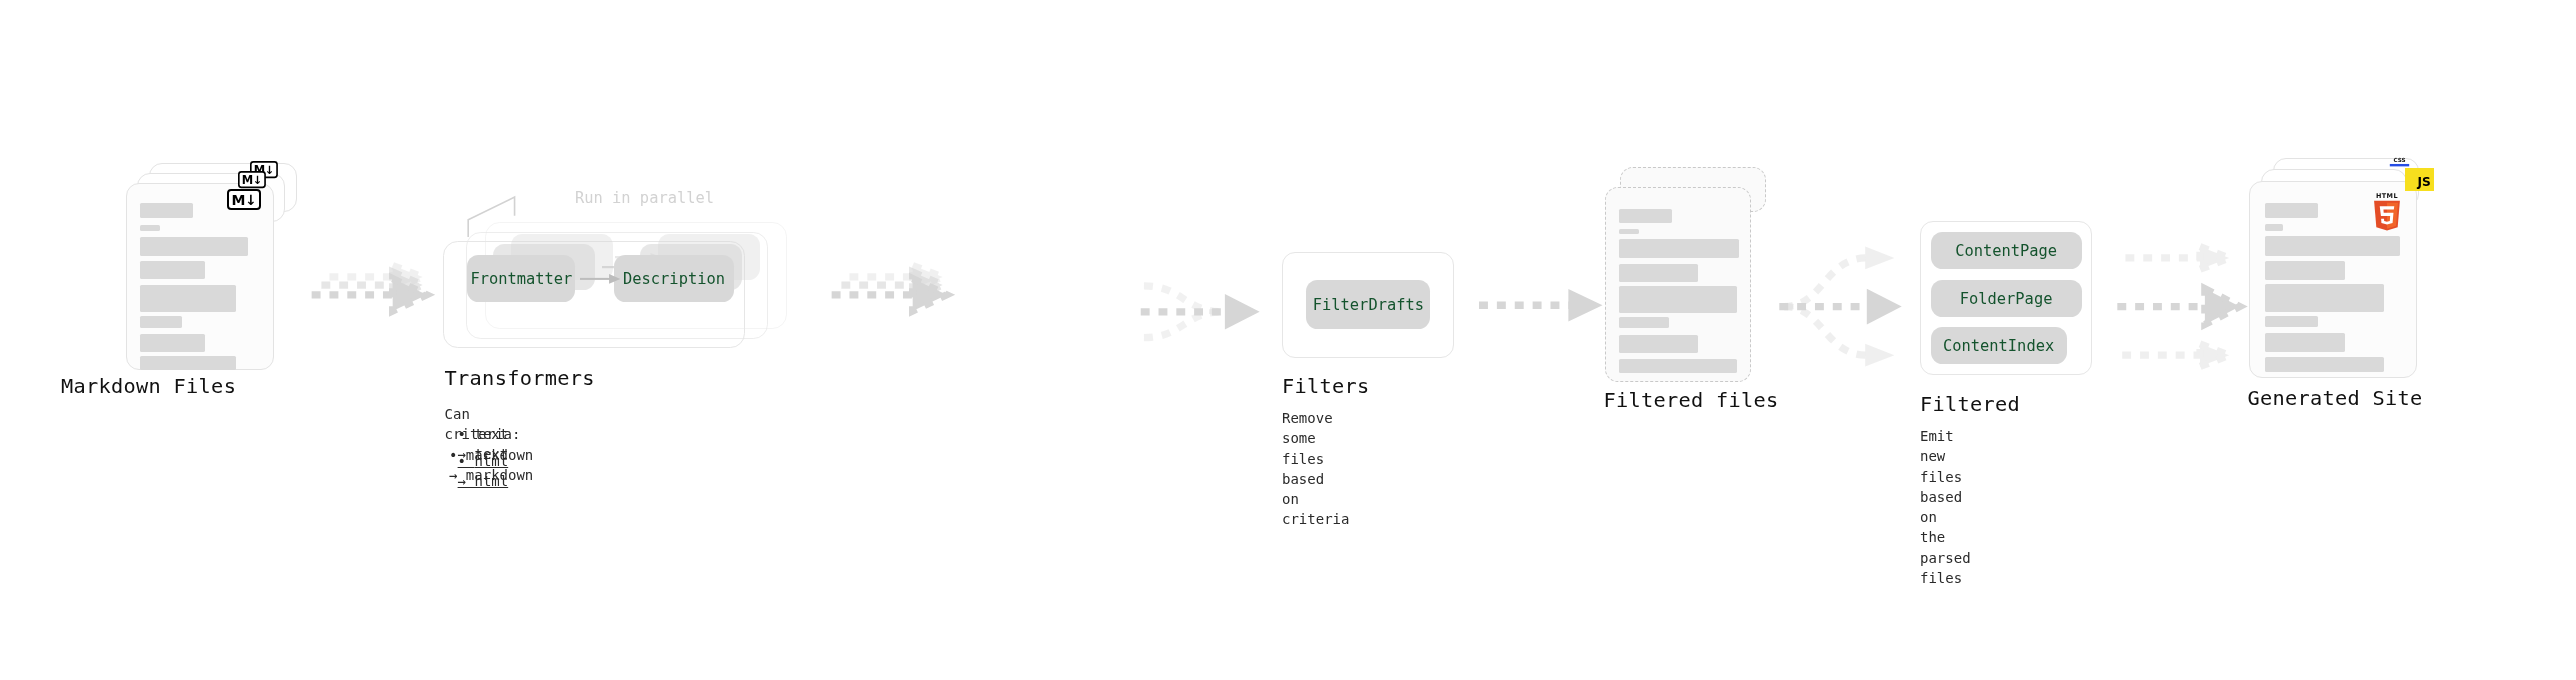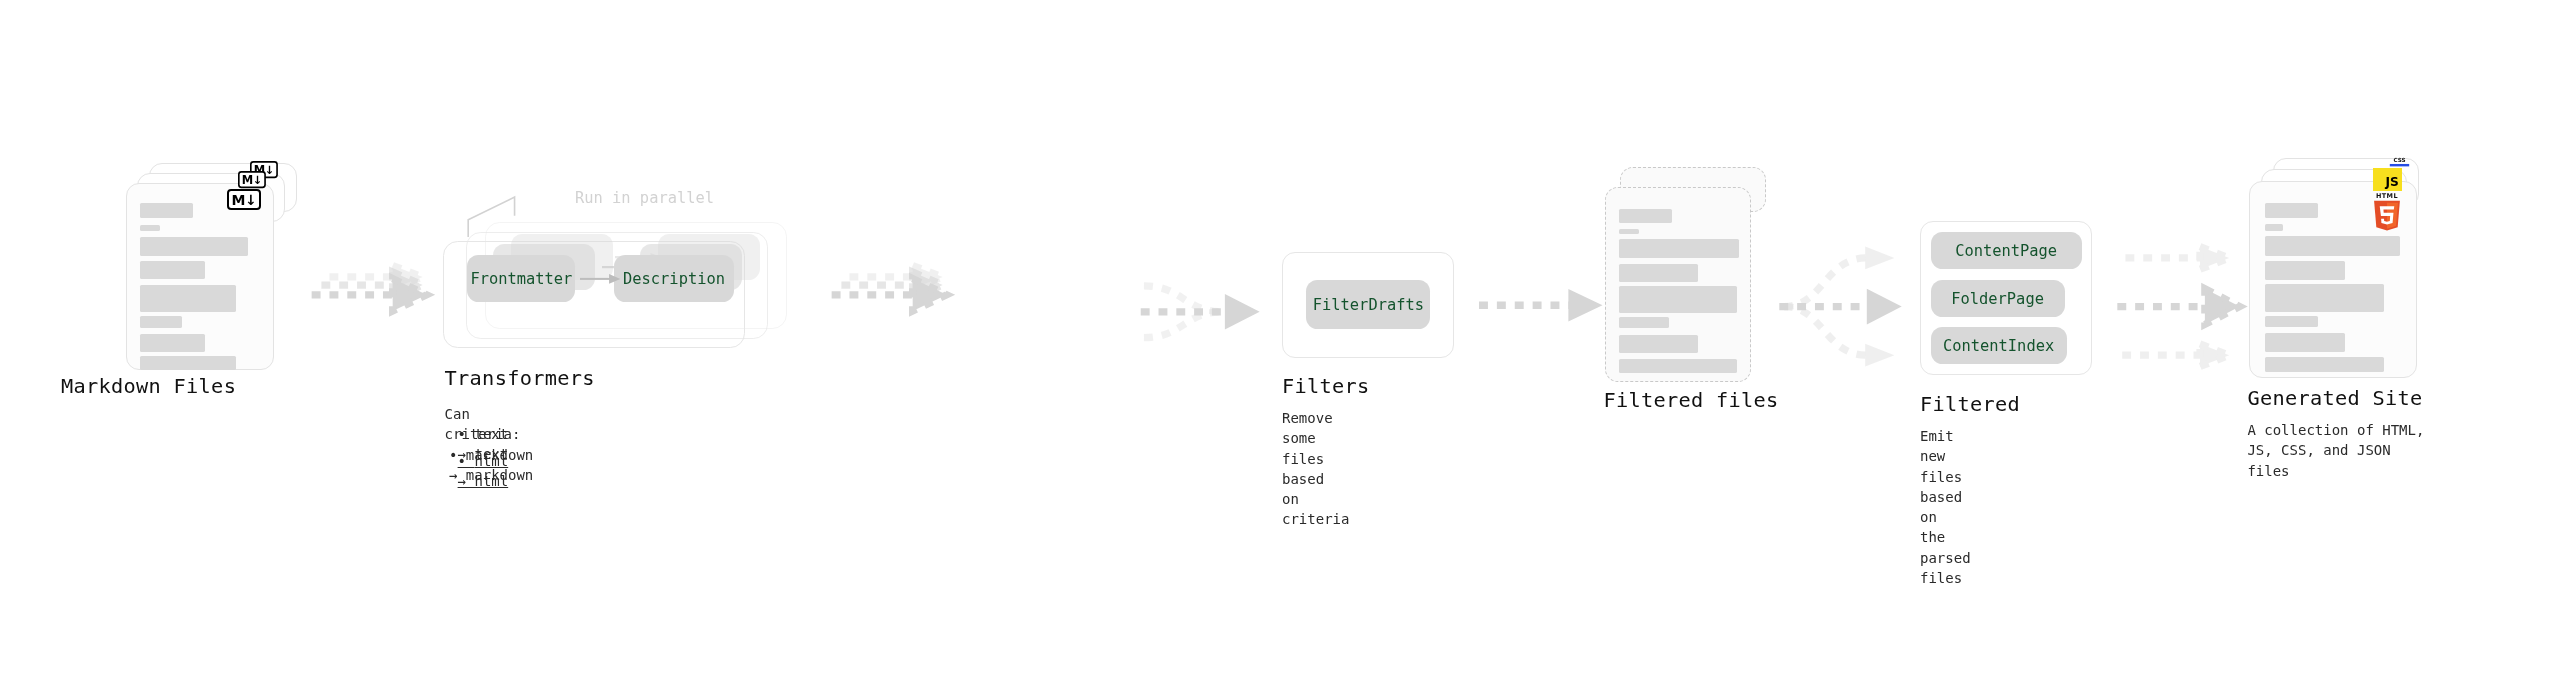--- a/index.html
+++ b/index.html
@@ -263,21 +263,21 @@
       <line x1="4" y1="92" x2="118" y2="92" opacity="1"></line>
     </g>
     <polygon points="110,18 146,32 110,46" fill="#d6d6d6" opacity="0.38"></polygon>
     <polygon points="110,138 146,152 110,166" fill="#d6d6d6" opacity="0.38"></polygon>
     <polygon points="112,70 155,92 112,114" fill="#d6d6d6"></polygon>
   </svg>
 
   <div class="node" style="left:1920px; top:221px;">
     <div class="group" style="left:0px; top:0px; width:172px; height:154px; border-radius:13px;"></div>
     <div class="pill nosel" style="left:10.6px; top:11.4px; width:151px; height:37px;">ContentPage</div>
-    <div class="pill nosel" style="left:10.6px; top:59px; width:134px; height:37px;">FolderPage</div>
+    <div class="pill nosel" style="left:10.6px; top:59px; width:151px; height:37px;">FolderPage</div>
     <div class="pill nosel" style="left:10.6px; top:106px; width:136px; height:37px;">ContentIndex</div>
 
     <div class="title" style="left:0px; top:171px;">Filtered</div>
     <div class="subtitle" style="left:0px; top:205px;">Emit new files based on
 the parsed files</div>
   </div>
 
   <svg style="left:2114px; top:232px;" width="142" height="154" viewBox="0 0 175 190">
     <g stroke="#d6d6d6" stroke-width="9" stroke-dasharray="11 11" fill="#d6d6d6">
       <g opacity="0.38">
@@ -289,21 +289,21 @@
         <polygon points="112,70 155,92 112,114"></polygon>
       </g>
       <g opacity="0.38">
         <line x1="10" y1="152" x2="112" y2="152"></line>
         <polygon points="106,138 142,152 106,166"></polygon>
       </g>
     </g>
   </svg>
 
   <div class="node" style="left:2249px; top:158px;">
-    <div class="doc-stack" style="width:187px;height:268px;">
+    <div class="doc-stack" style="width:187px;height:268px;padding-left:32px;">
       <div class="doc back2" style="left:24.4px; top:0px; width:146px; height:49px;"></div>
       <div class="doc back1" style="left:12.2px; top:10.6px; width:146px; height:49px;"></div>
       <div class="doc" style="left:0px; top:23px; width:168px; height:197px;">
         <div class="bar" style="left:14.6px; top:21px;  width:53px; height:15.4px;"></div>
         <div class="bar" style="left:14.6px; top:42px;  width:18px; height:6.5px;"></div>
         <div class="bar" style="left:14.6px; top:54px;  width:135px; height:19.5px;"></div>
         <div class="bar" style="left:14.6px; top:79px;  width:80px; height:18.7px;"></div>
         <div class="bar" style="left:14.6px; top:102px; width:119px; height:28px;"></div>
         <div class="bar" style="left:14.6px; top:134px; width:53px; height:11.4px;"></div>
         <div class="bar" style="left:14.6px; top:151px; width:80px; height:18.7px;"></div>
@@ -321,18 +321,16 @@
 
       <svg class="badge" style="left:120px; top:32.5px;" width="36" height="42" viewBox="0 0 44 52">
         <text x="22" y="9" font-size="8" font-family="DejaVu Sans, sans-serif" font-weight="700" fill="#111" text-anchor="middle" letter-spacing="0.5">HTML</text>
         <path d="M6 12 L38 12 L35.2 45 L22 49 L8.8 45 Z" fill="#e44d26"></path>
         <path d="M22 14.5 L35.6 14.5 L33.2 43.4 L22 46.6 Z" fill="#f16529"></path>
         <path d="M13 19 L31 19 L30.4 23 L17.6 23 L17.9 27 L30 27 L28.9 39.5 L22 41.6 L15.1 39.5 L14.7 34.5 L18.3 34.5 L18.5 37 L22 38 L25.5 37 L25.9 31 L14.5 31 Z" fill="#ffffff"></path>
       </svg>
     </div>
 
     <div class="title" style="left:-1.6px; top:228px;">Generated Site</div>
-    <div class="subtitle" style="left:-1.6px; top:262px;">A collection of HTML,
-JS, CSS, and JSON files</div>
   </div>
 
 </div>
 
 
 </body></html>

